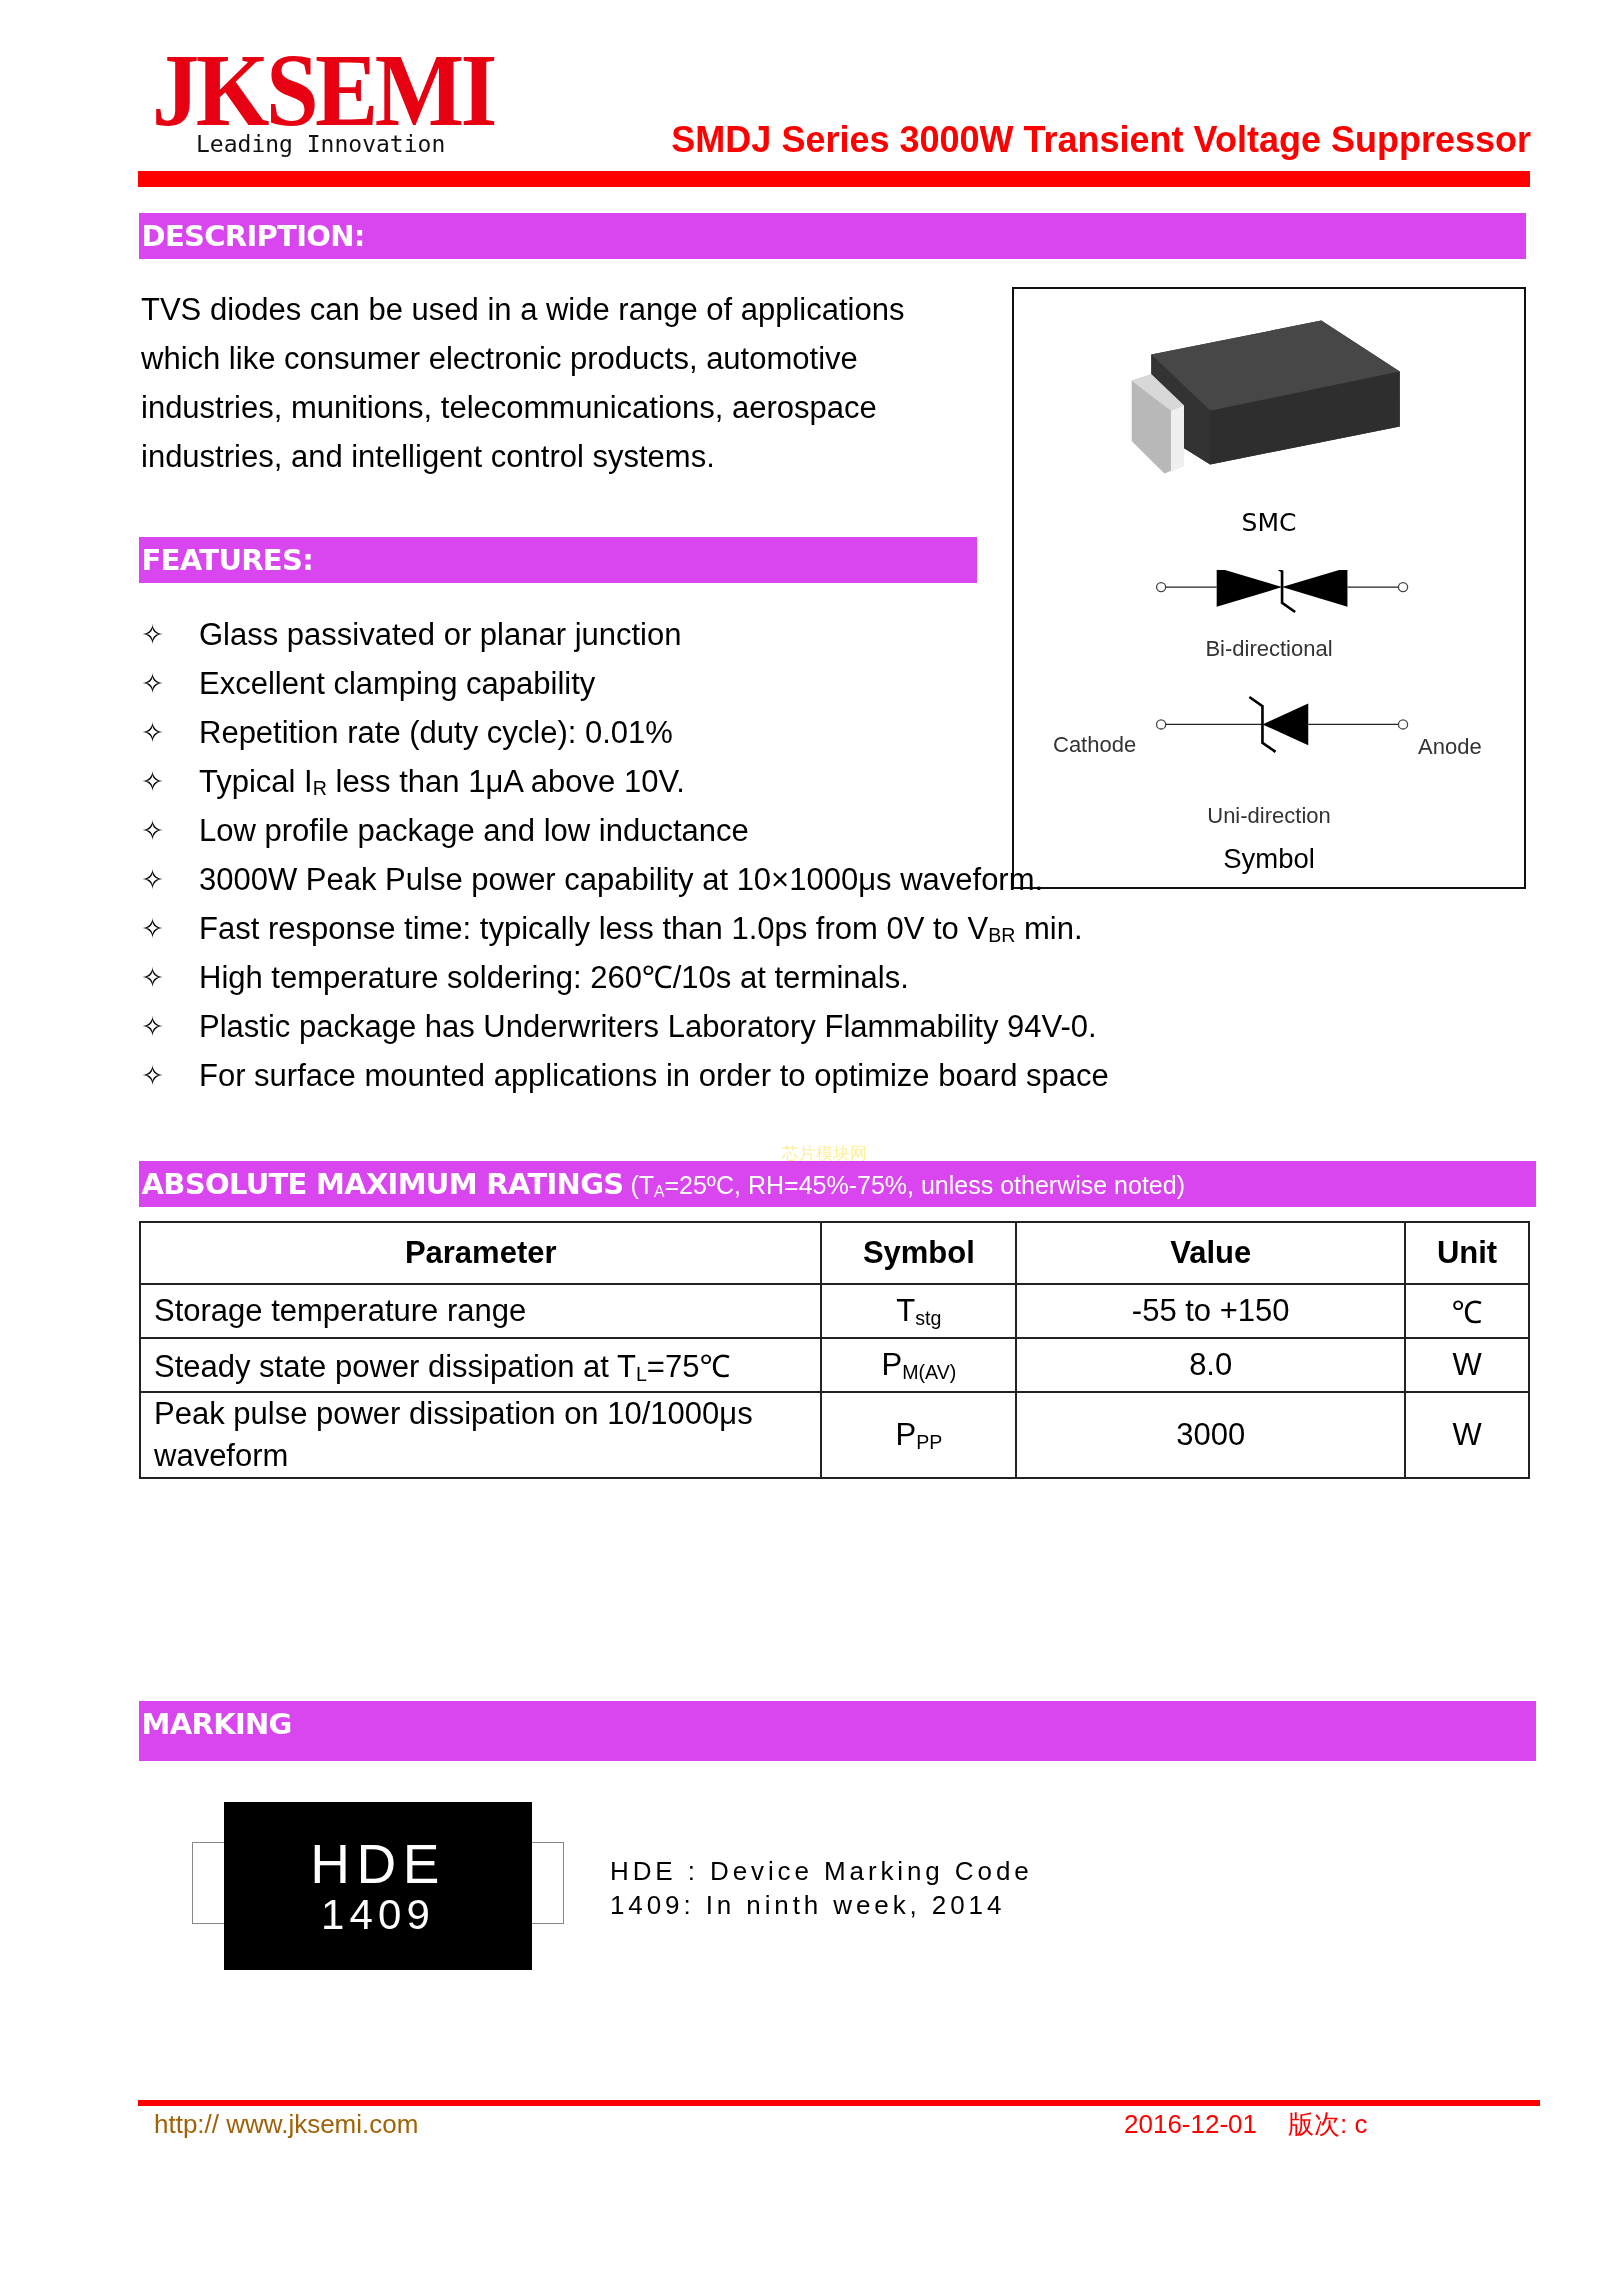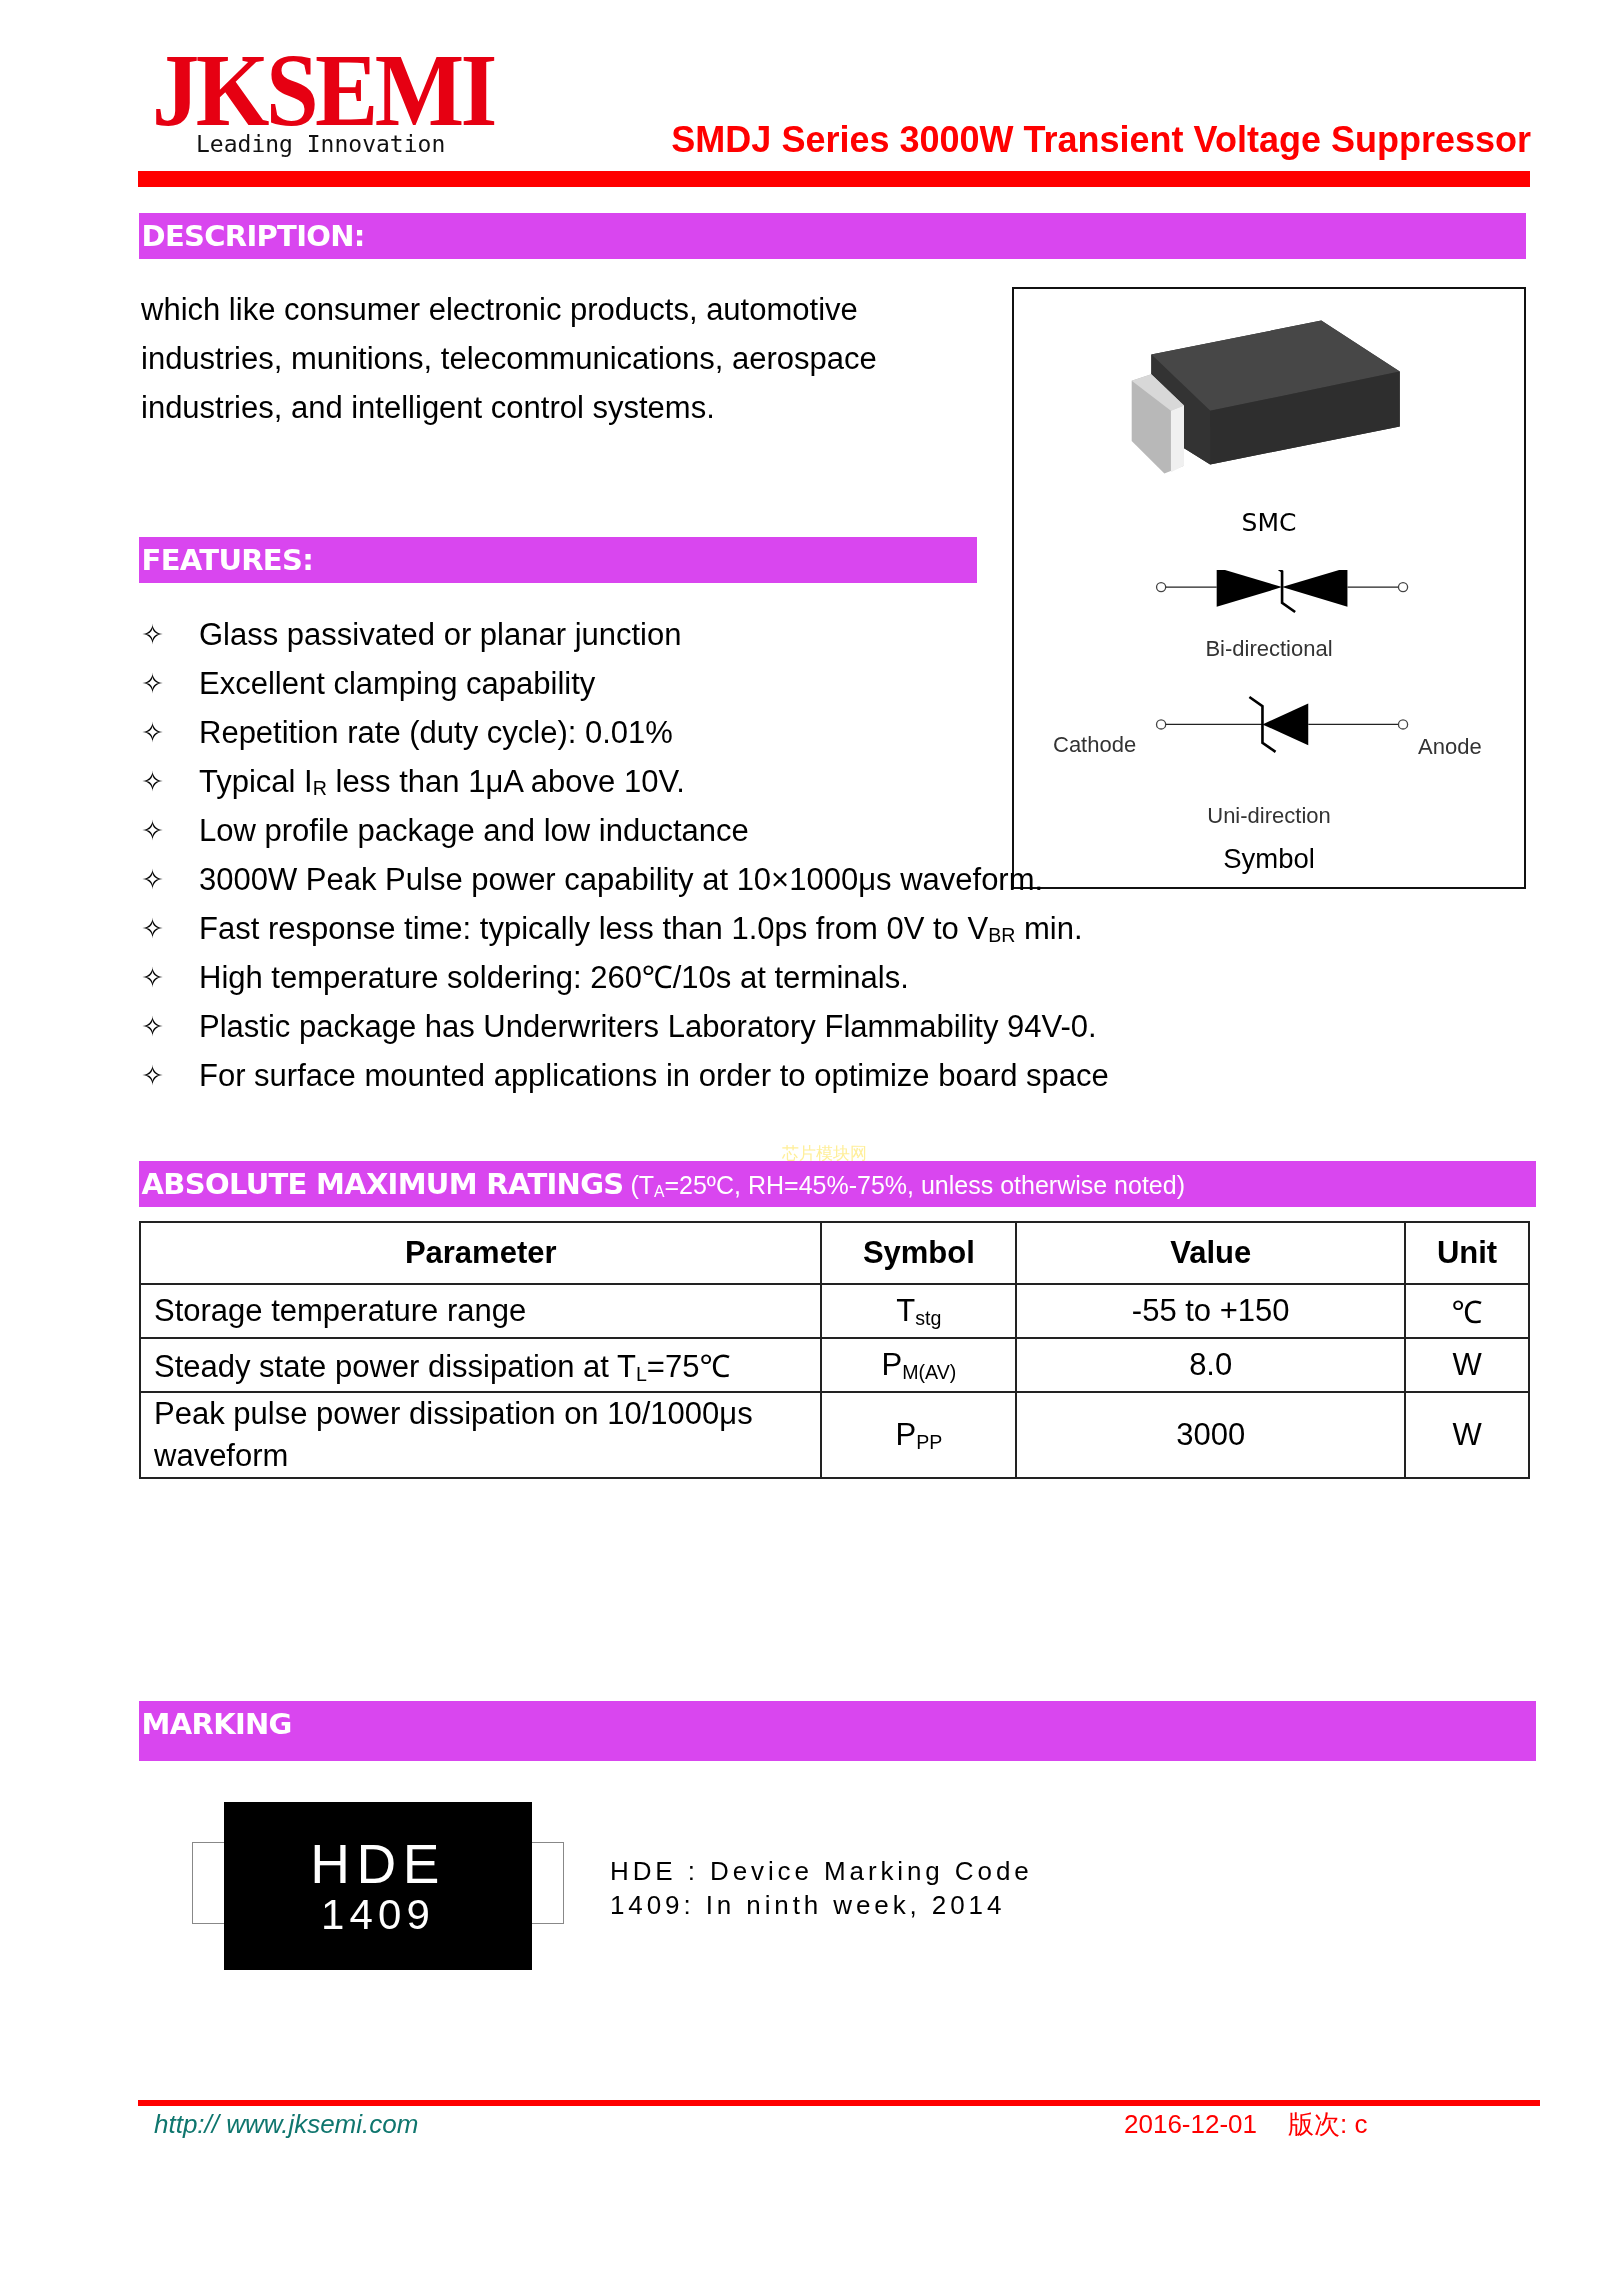--- a/index.html
+++ b/index.html
@@ -23,36 +23,37 @@
   table.ratings th { font-weight:bold; text-align:center; height:60px; }
   table.ratings td.c { text-align:center; }
   table.ratings td.tall { height:84px; line-height:42px; }
   table.ratings sub { font-size:19.6px; vertical-align:-3.9px; }
   .chip-lead { left:192px; top:1842px; width:372px; height:82px; border:1.3px solid #888; box-sizing:border-box; background:#fff; }
   .chip { left:224px; top:1802px; width:308px; height:168px; background:#000; color:#fff; text-align:center; }
   .chip .l1 { font-size:55px; letter-spacing:6.5px; line-height:55px; margin-top:35px; }
   .chip .l2 { font-size:42px; letter-spacing:5.2px; line-height:46px; }
   .mark-text { left:610px; top:1854px; font-size:26px; line-height:34px; letter-spacing:3.9px; white-space:nowrap; }
   .footer-line { left:138px; top:2100px; width:1402px; height:5.9px; background:#ff0000; }
-  .footer-l { left:154px; top:2108px; font-size:26px; color:#0f766e; line-height:33px;font-style:italic; }
+  .footer-l { left:154px; top:2108px; font-size:26px; color:#a16207; line-height:33px; }
   .footer-r { left:1124px; top:2108px; font-size:26px; color:#ff0000; line-height:33px; white-space:nowrap; }
   .watermark { left:782px; top:1144px; font-family:"DejaVu Sans", sans-serif; font-size:17px; color:#ffef9a; line-height:19.6px; }
 </style>
 </head>
 <body>
 
 <div class="abs logo-main">JKSEMI</div>
 <div class="abs logo-sub">Leading Innovation</div>
 <div class="abs doc-title">SMDJ Series 3000W Transient Voltage Suppressor</div>
 <div class="abs bar" style="left:138px;top:171px;width:1392px;height:16.4px;"></div>
 
 <div class="abs sec-bar" style="left:139px;top:213px;width:1387px;height:46px;">
   <span>DESCRIPTION:</span>
 </div>
 <div class="abs desc">
+  <div>TVS diodes can be used in a wide range of applications</div>
   <div>which like consumer electronic products, automotive</div>
   <div>industries, munitions, telecommunications, aerospace</div>
   <div>industries, and intelligent control systems.</div>
 </div>
 
 <div class="abs imgbox">
   <svg width="510" height="598" viewBox="0 0 780 914" style="position:absolute;left:0;top:0;">
 
     <polygon points="210,100 470,48 590,126 590,210 300,268 210,212" fill="#3a3a3a"></polygon>
     <polygon points="210,100 470,48 590,126 300,186" fill="#474747"></polygon>

